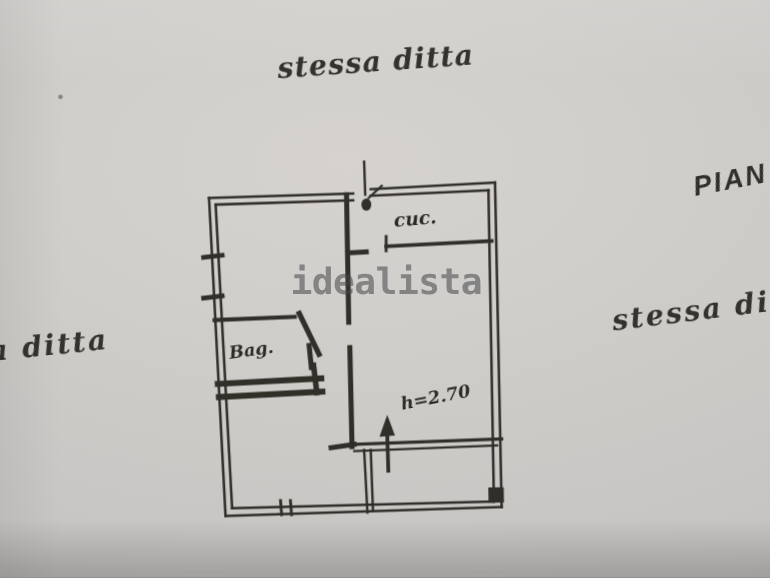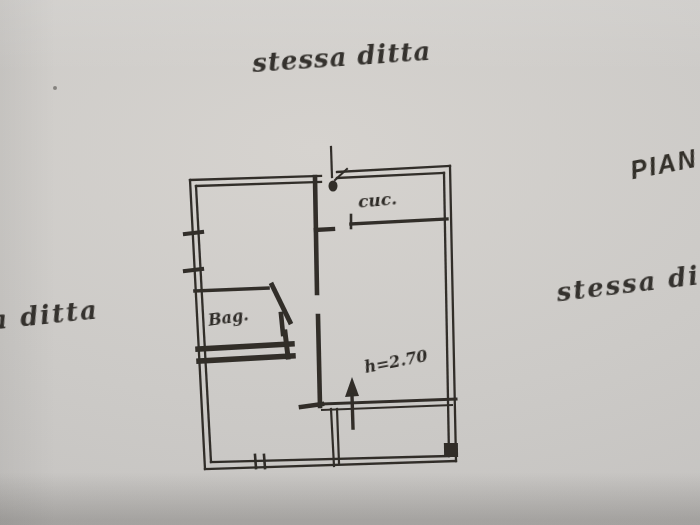--- a/index.html
+++ b/index.html
@@ -112,14 +112,15 @@
       <circle cx="55" cy="88" r="2" fill="#4a4844" stroke="none" opacity="0.6"></circle>
     </g>
   </svg>
 
   <div class="abs hand small-label" style="left:358px;top:190px;font-size:17px;transform:rotate(-5deg);">cuc.</div>
 
   <div class="abs hand small-label" style="left:208px;top:308px;font-size:16px;transform:rotate(-8deg);">Bag.</div>
 
   <div class="abs hand small-label" style="left:364px;top:352px;font-size:16px;transform:rotate(-11deg);">h=2.70</div>
 
+  <div id="watermark" class="abs" style="left:264px;top:239px;">idealista</div>
 
 </div>
 
 </body></html>

